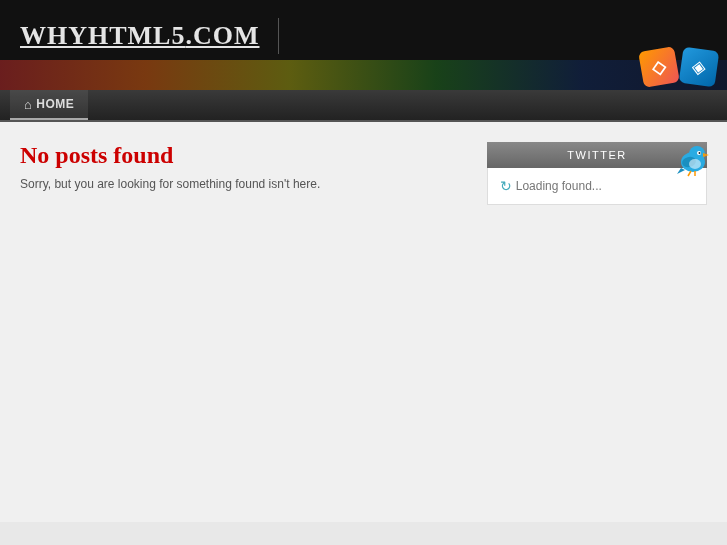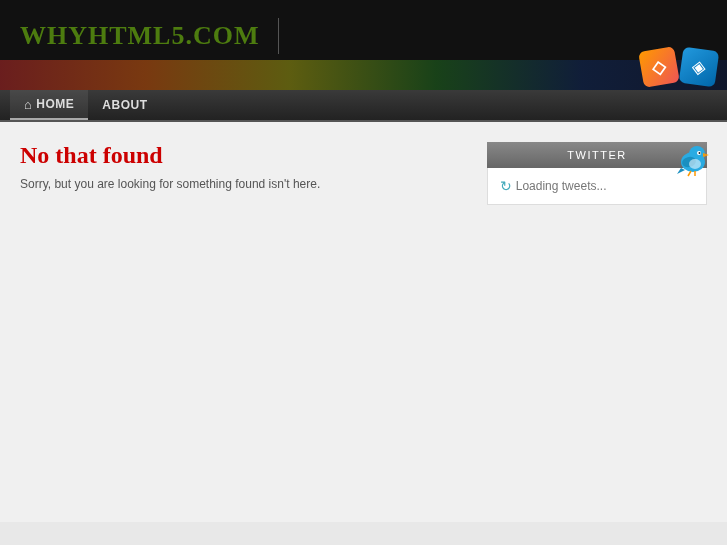--- a/index.html
+++ b/index.html
@@ -27,26 +27,27 @@
       opacity: 0.85;
     }
     #header-inner {
       position: relative;
       z-index: 2;
       display: flex;
       align-items: center;
       padding: 18px 20px 0 20px;
     }
     #site-title {
-      color: #4d7c0f;
+      color: #e5e5e5;
       font-size: 26px;
       font-weight: bold;
       font-family: Georgia, serif;
       letter-spacing: 1px;
       text-transform: uppercase;
+      text-decoration: underline;
     }
     #site-title span.why {
       font-variant: small-caps;
     }
     #header-divider {
       width: 1px;
       height: 36px;
       background: #555;
       margin: 0 18px;
     }
@@ -208,29 +209,26 @@
     <div class="header-icon-orange">◇</div>
     <div class="header-icon-blue">◈</div>
   </div>
 </div>
 
 <div id="nav">
   <div class="nav-item active">
     <span class="home-icon">⌂</span>
     <span>Home</span>
   </div>
-  <div class="nav-item">
-    <span>About</span>
-  </div>
 </div>
 
 <div id="content-wrapper">
 
   <div id="main">
-    <h1 id="no-posts-title">No that found</h1>
+    <h1 id="no-posts-title">No posts found</h1>
     <p id="no-posts-msg">Sorry, but you are looking for something found isn't here.</p>
   </div>
 
   <div id="sidebar">
 
     <div class="sidebar-widget">
       <div class="widget-title">
         <span>Twitter</span>
 
         <svg class="widget-title-twitter-icon" viewBox="0 0 42 42" xmlns="http://www.w3.org/2000/svg">
@@ -254,20 +252,20 @@
             <line x1="16" y1="31" x2="13" y2="36" stroke="#f90" stroke-width="1.5"></line>
             <line x1="20" y1="31" x2="20" y2="36" stroke="#f90" stroke-width="1.5"></line>
 
             <ellipse cx="20" cy="24" rx="6" ry="5" fill="#e8f6ff" opacity="0.6"></ellipse>
           </g>
         </svg>
       </div>
       <div class="widget-body">
         <div id="loading-tweets">
           <span class="loading-spinner">↻</span>
-          <span>Loading tweets...</span>
+          <span>Loading found...</span>
         </div>
       </div>
     </div>
 
 
   </div>
 </div>
 
 </body></html>

